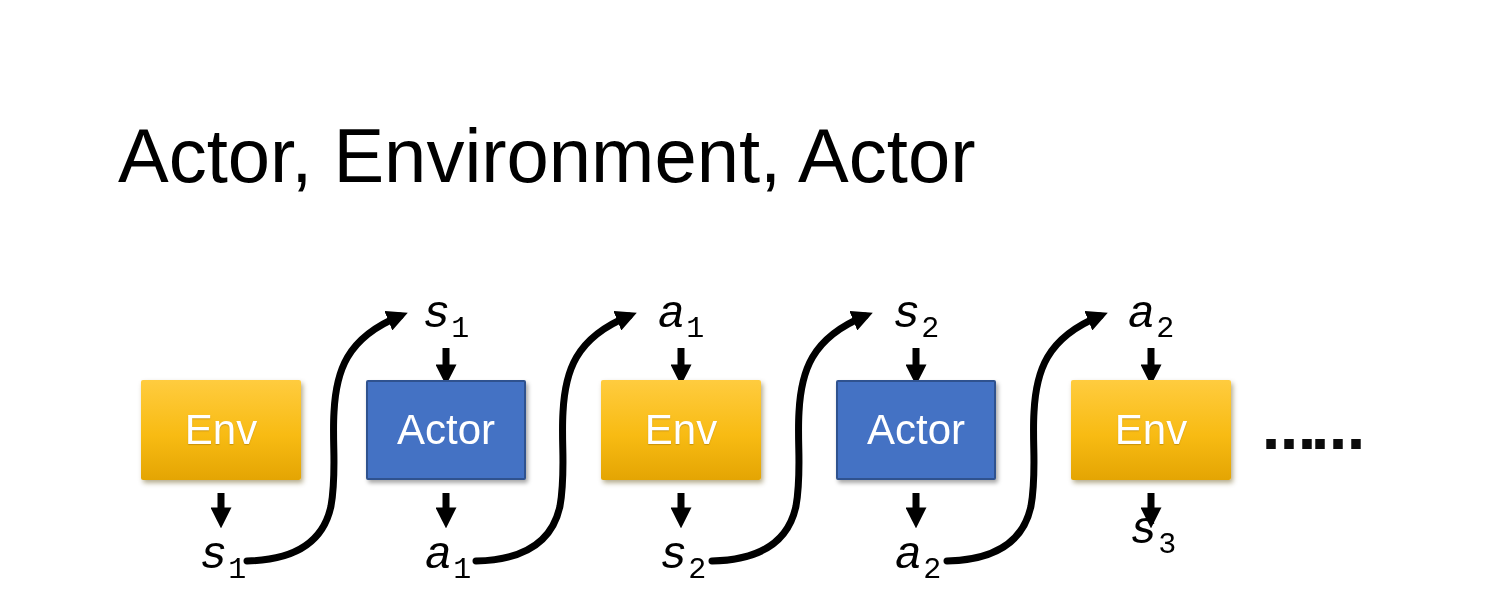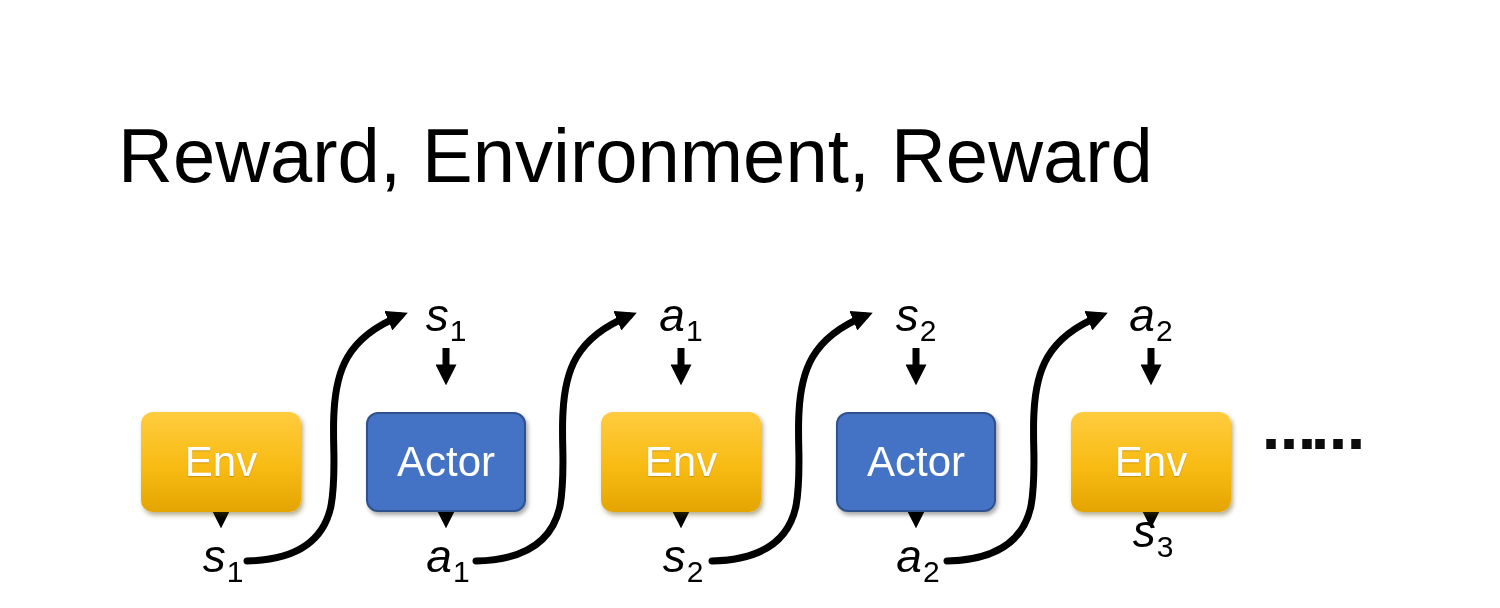--- a/index.html
+++ b/index.html
@@ -9,57 +9,57 @@
     background:var(--background,#fff); overflow:hidden;
   }
   .slide-title {
     position:absolute; left:118px; top:112px; margin:0;
     font-size:76px; font-weight:300; letter-spacing:0;
     color:var(--title_color,#000); white-space:nowrap;
     font-family:"Liberation Sans", sans-serif;
   }
   .connector-layer { position:absolute; left:0; top:0; width:1500px; height:608px; }
   .box {
-    position:absolute; top:412px; width:160px; height:100px;
+    position:absolute; top:380px; width:160px; height:100px;
     display:flex; align-items:center; justify-content:center;
     color:#fff; font-size:42px; font-weight:400; box-sizing:border-box;
-    border-radius:12px;
+    border-radius:2px;
   }
   .box.env {
     background:linear-gradient(180deg, var(--env_top,#FFCC3F) 0%, var(--env_mid,#F8BB13) 55%, var(--env_bottom,#E4A503) 100%);
     box-shadow:2px 3px 5px rgba(90,70,0,0.45);
     text-shadow:0 1px 1px rgba(160,110,0,0.5);
   }
   .box.actor {
     background:var(--actor_fill,#4472C4);
     border:2px solid var(--actor_border,#2F528F);
     box-shadow:2px 3px 4px rgba(0,0,0,0.35);
     justify-content:center;
   }
   .mlab {
     position:absolute; transform:translateX(-50%);
-    font-family:Liberation Sans, sans-serif; font-style:italic;
+    font-family:Liberation Mono, monospace; font-style:italic;
     font-size:46px; line-height:1; color:var(--label_color,#000); white-space:nowrap;
   }
   .mlab .msub {
     font-style:normal; font-size:30px; margin-left:1px;
     position:relative; top:10px;
   }
   .ellipsis {
     position:absolute; left:1262px; top:404px;
     font-family:"DejaVu Sans", sans-serif; font-weight:700;
     font-size:54px; letter-spacing:-5px; color:#0c0c0c; line-height:1;
   }
 </style>
 </head>
 <body>
 
 <div class="slide">
 
-  <h1 class="slide-title">Reward, Environment, Reward</h1>
+  <h1 class="slide-title">Actor, Environment, Actor</h1>
 
   <svg class="connector-layer" width="1500" height="608" viewBox="0 0 1500 608" fill="none">
     <defs>
       <marker id="ah" viewBox="0 0 10 10" refX="6" refY="5" markerWidth="3" markerHeight="3" orient="auto-start-reverse">
         <path d="M0,0 L10,5 L0,10 Z" fill="#000"></path>
       </marker>
     </defs>
 
     <line x1="446" y1="348" x2="446" y2="377" stroke="#000" stroke-width="7" marker-end="url(#ah)"></line>
     <line x1="681" y1="348" x2="681" y2="377" stroke="#000" stroke-width="7" marker-end="url(#ah)"></line>

